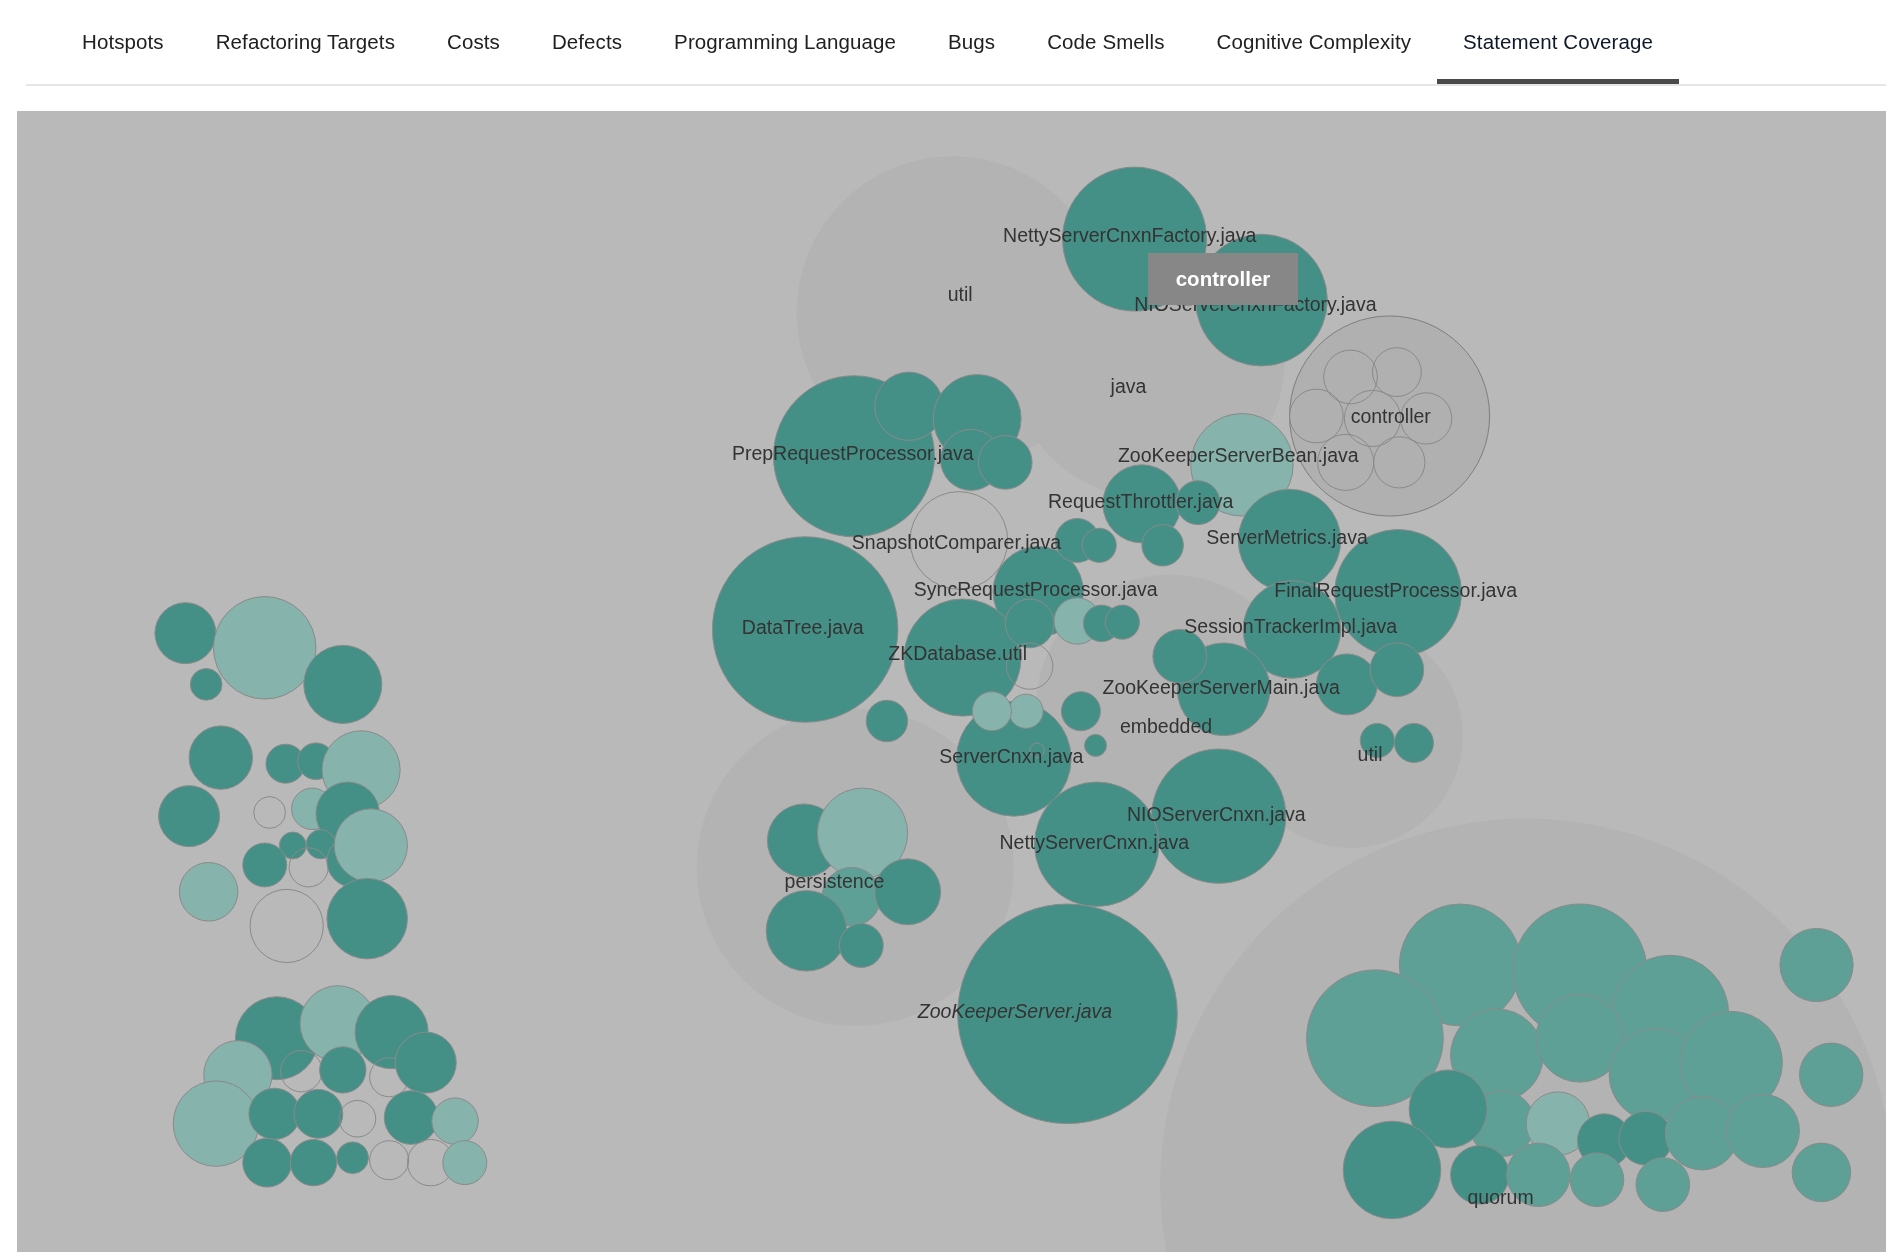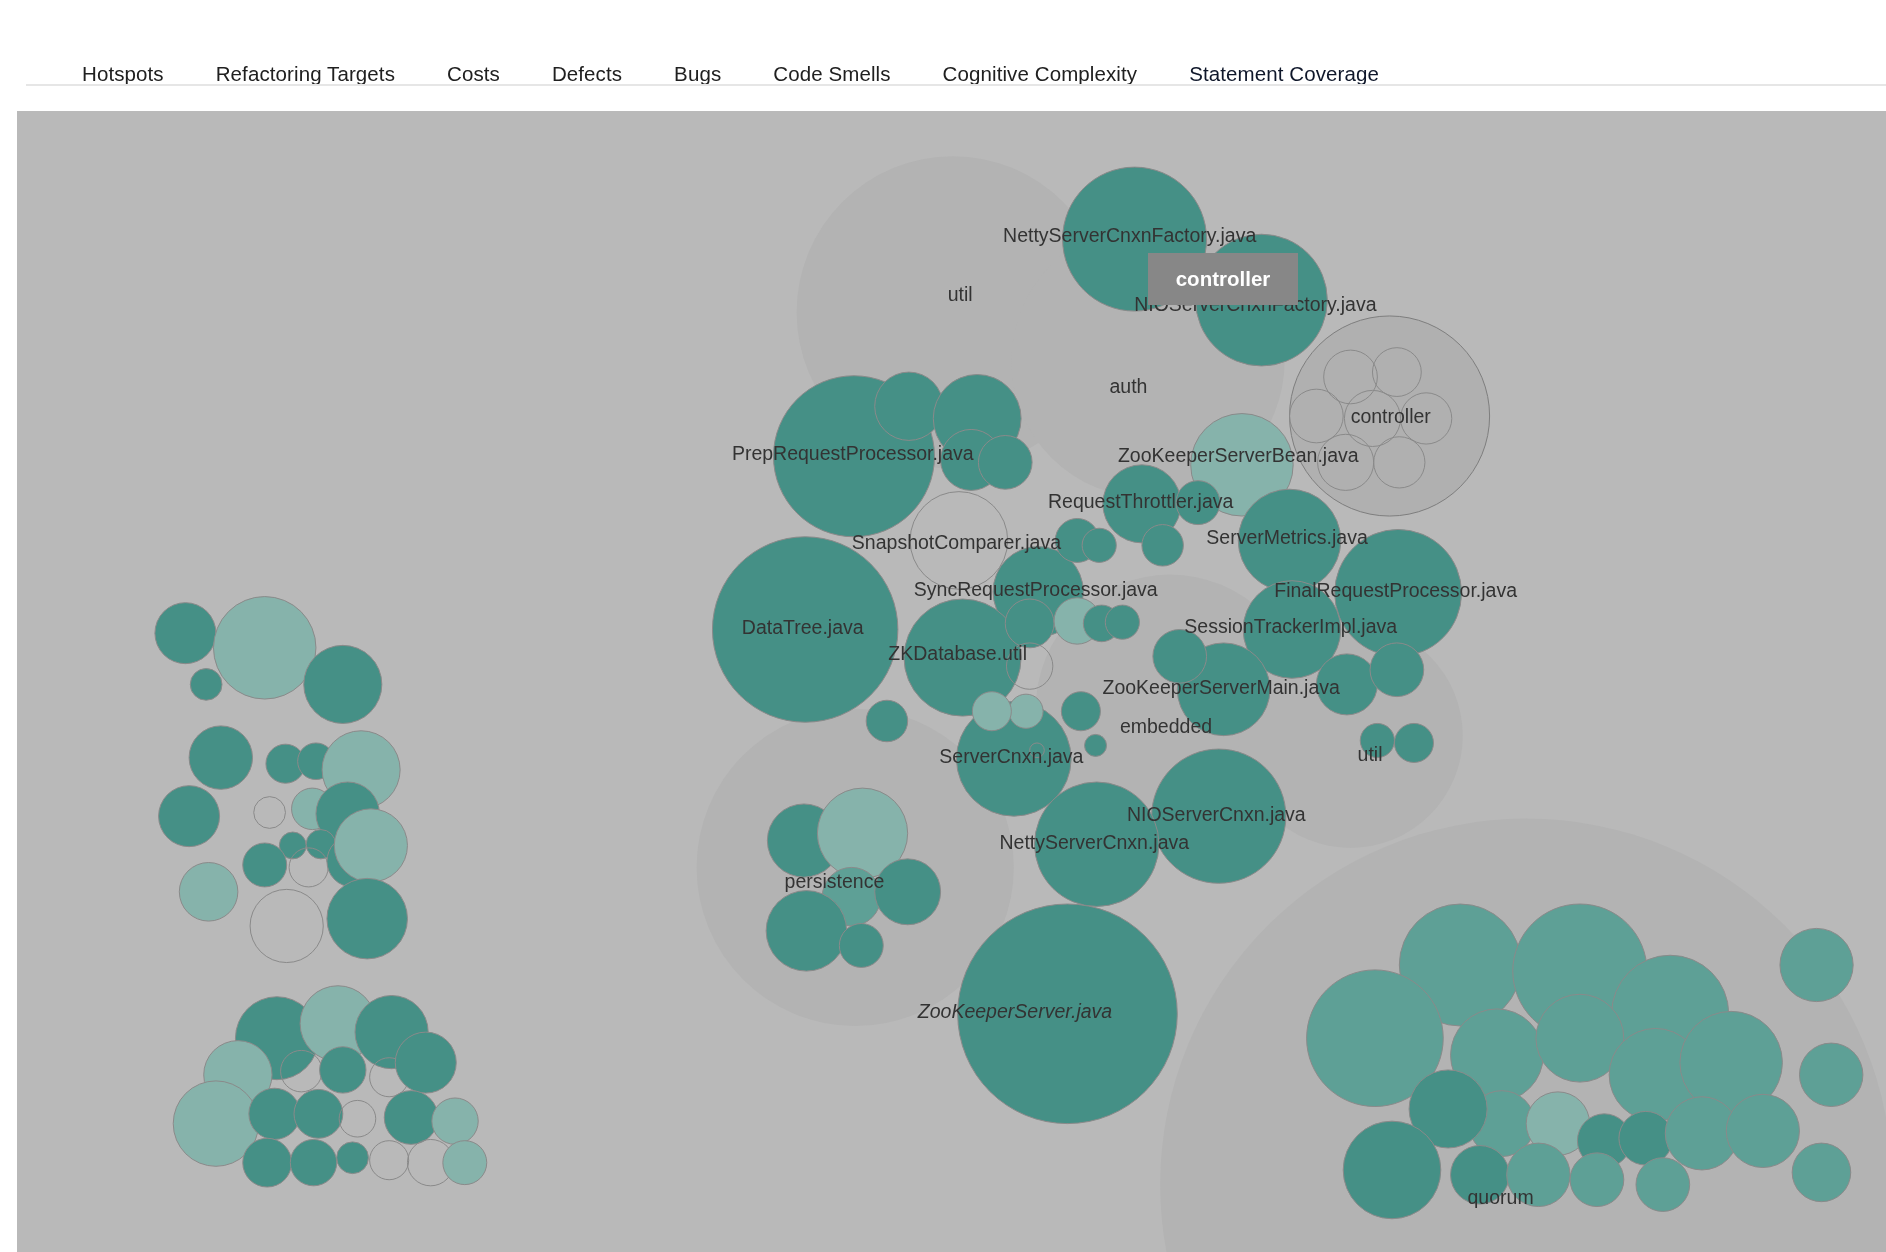--- a/index.html
+++ b/index.html
@@ -18,21 +18,21 @@
     width: 1886px; height: 86px;
     background: #ffffff;
   }
   .tabbar-rule {
     position: absolute; left: 26px; top: 84px;
     width: 1860px; height: 2px; background: #e6e6e6;
   }
   .tabs {
     position: absolute; left: 56px; top: 0;
     height: 84px;
-    display: flex; align-items: center; margin-top: 32px;
+    display: flex; align-items: center;
   }
   .tab {
     position: relative;
     height: 84px;
     display: flex; align-items: center; justify-content: center;
     padding: 0 26px;
     font-size: 20.5px;
     color: #202020;
     letter-spacing: .1px;
     white-space: nowrap;
@@ -95,20 +95,23 @@
           <span>Hotspots</span>
         </div>
         <div class="tab">
           <span>Refactoring Targets</span>
         </div>
         <div class="tab">
           <span>Costs</span>
         </div>
         <div class="tab">
           <span>Defects</span>
+        </div>
+        <div class="tab">
+          <span>Programming Language</span>
         </div>
         <div class="tab">
           <span>Bugs</span>
         </div>
         <div class="tab">
           <span>Code Smells</span>
         </div>
         <div class="tab">
           <span>Cognitive Complexity</span>
         </div>
@@ -265,21 +268,21 @@
         <div class="lbl" style="left: 1378.66px; top: 479.46px;">FinalRequestProcessor.java</div>
         <div class="lbl" style="left: 785.74px; top: 516.06px;">DataTree.java</div>
         <div class="lbl" style="left: 1273.74px; top: 514.84px;">SessionTrackerImpl.java</div>
         <div class="lbl" style="left: 940.68px; top: 541.68px;">ZKDatabase.util</div>
         <div class="lbl" style="left: 1204.2px; top: 575.84px;">ZooKeeperServerMain.java</div>
         <div class="lbl" style="left: 994.36px; top: 645.38px;">ServerCnxn.java</div>
         <div class="lbl" style="left: 1199.32px; top: 702.72px;">NIOServerCnxn.java</div>
         <div class="lbl" style="left: 1077.32px; top: 730.78px;">NettyServerCnxn.java</div>
         <div class="lbl" style="left: 998px; top: 900.36px; font-style: italic;">ZooKeeperServer.java</div>
         <div class="lbl" style="left: 943.12px; top: 183px;">util</div>
-        <div class="lbl" style="left: 1111.48px; top: 274.5px;">auth</div>
+        <div class="lbl" style="left: 1111.48px; top: 274.5px;">java</div>
         <div class="lbl" style="left: 1373.78px; top: 305px;">controller</div>
         <div class="lbl" style="left: 1149px; top: 614.88px;">embedded</div>
         <div class="lbl" style="left: 1353.04px; top: 642.94px;">util</div>
         <div class="lbl" style="left: 817.46px; top: 769.82px;">persistence</div>
         <div class="lbl" style="left: 1483.58px; top: 1085.8px;">quorum</div>
       </div>
   </div>
 
   <div class="tooltip" id="tooltip" style="left: 1148px; top: 253px; width: 150px; height: 52px;">
     <span>controller</span>

